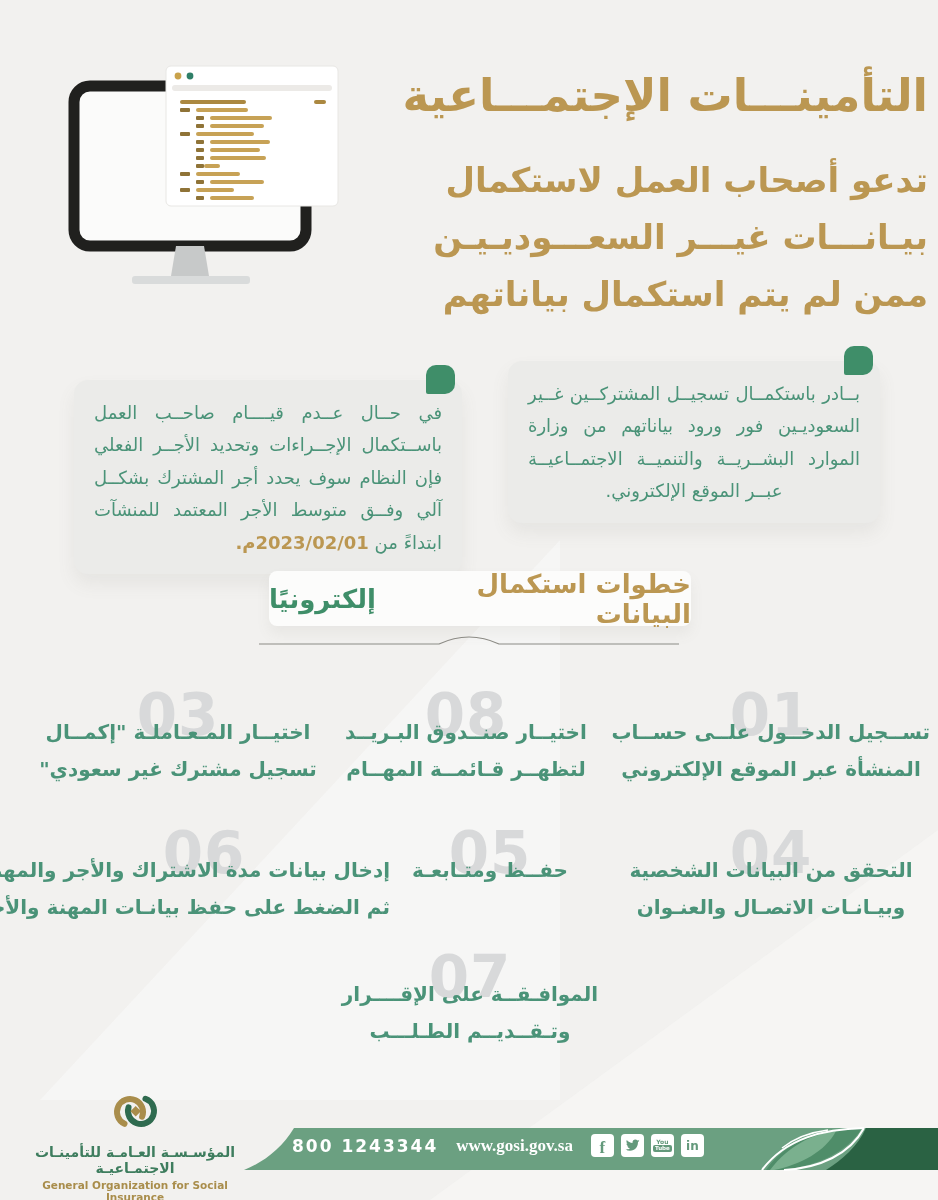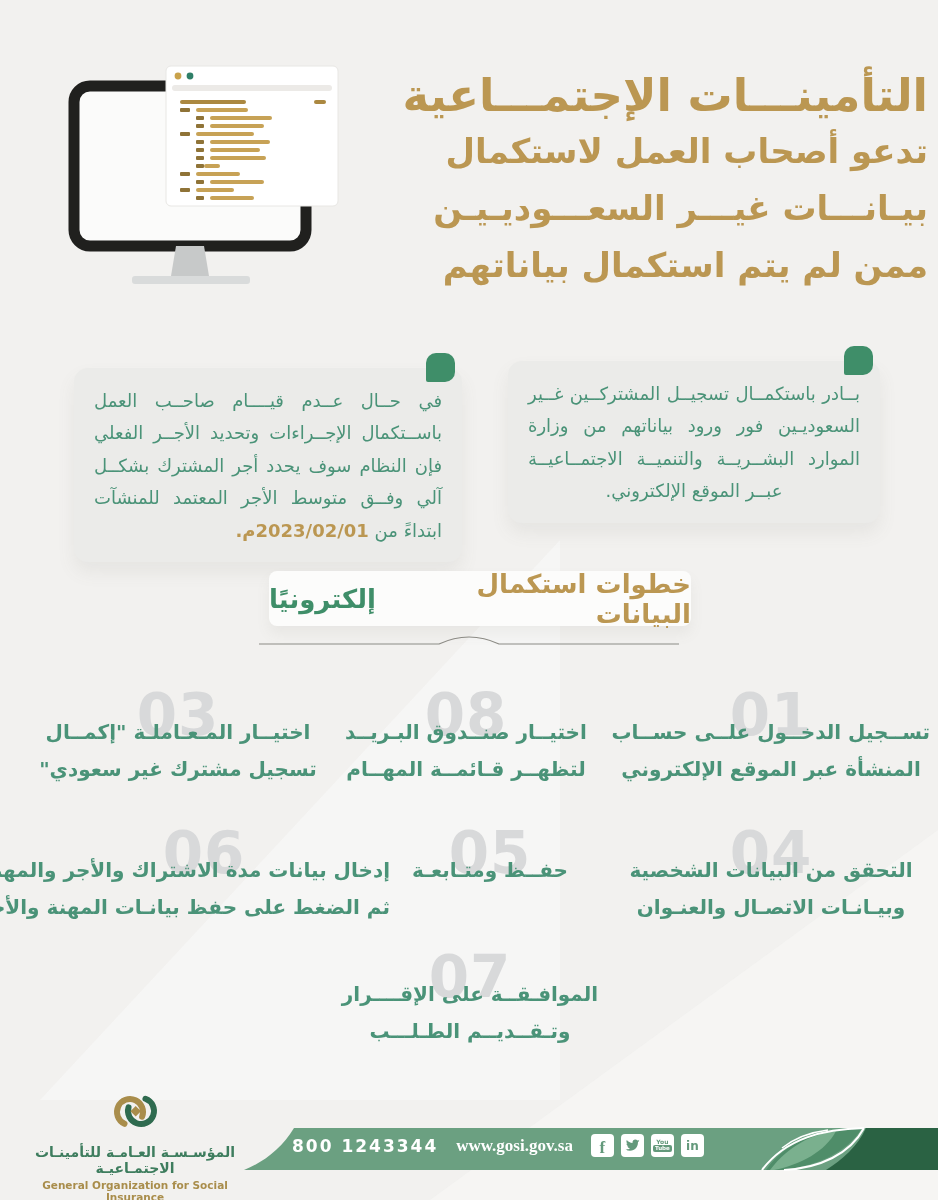--- a/index.html
+++ b/index.html
@@ -10,36 +10,36 @@
   
   .bg-shape { position:absolute; pointer-events:none; }
   .bg-shape.one { left:40px; top:540px; width:520px; height:560px;
     background:rgba(250,250,249,.55); clip-path:polygon(100% 0, 100% 100%, 0 100%); }
   .bg-shape.two { left:430px; top:830px; width:508px; height:370px;
     background:rgba(249,249,248,.5); clip-path:polygon(0 100%, 100% 0, 100% 100%); }
 
   
   .hero-title { position:absolute; right:10px; top:70px; direction:rtl; text-align:right;
     color:#bb9752; font-weight:bold; }
-  .hero-title .l1 { font-size:45px; line-height:1.15; margin-bottom:1px; white-space:nowrap; }
+  .hero-title .l1 { font-size:45px; line-height:1.15; margin-bottom:30px; white-space:nowrap; }
   .hero-title .ln { font-size:34px; line-height:1.68; white-space:nowrap; }
 
   
   .monitor { position:absolute; left:62px; top:64px; }
 
   
   .info-box { position:absolute; background:#ebebe9; border-radius:14px;
     box-shadow:0 10px 18px rgba(110,110,104,.09); padding:17px 20px 15px; }
   .info-box .accent { position:absolute; top:-15px; right:7px; width:29px; height:29px;
     background:#3f8e69; border-radius:10px 10px 10px 2px; }
   .info-box p { direction:rtl; font-size:18px; line-height:1.8; color:#4a9378;
     text-align:justify; }
   .box-right { left:508px; top:361px; width:372px; min-height:134px; }
   .box-right p { text-align-last:center; }
-  .box-left { left:74px; top:368px; width:388px; min-height:140px; }
+  .box-left { left:74px; top:380px; width:388px; min-height:140px; }
   .gold-date { color:#bb9752; font-weight:bold; }
 
   
   .section-title { position:absolute; left:269px; top:571px; width:422px; height:55px;
     background:#fcfcfb; border-radius:8px; box-shadow:0 8px 14px rgba(110,110,104,.08);
     display:flex; align-items:center; justify-content:center; gap:10px; direction:rtl; }
   .section-title .t-gold { color:#bb9752; font-size:26px; font-weight:bold; }
   .section-title .t-green { color:#3f8e69; font-size:26px; font-weight:bold; }
   .divider { position:absolute; left:259px; top:631px; }
 

